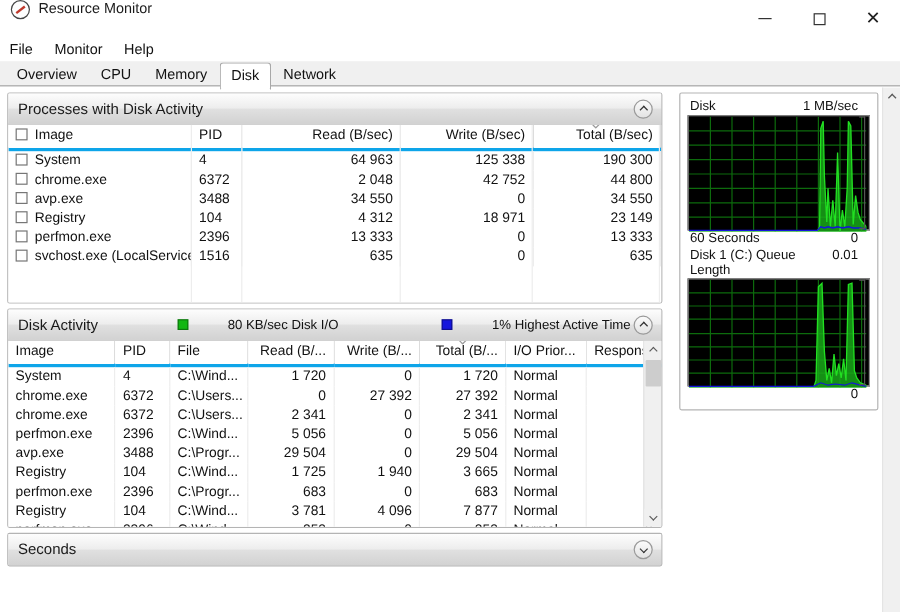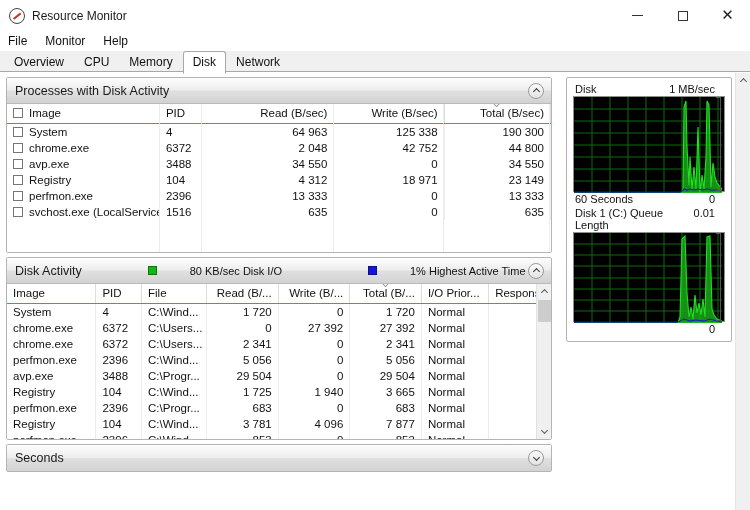--- a/index.html
+++ b/index.html
@@ -7,21 +7,21 @@
     width: 750px; height: 510px;
     font-family: "Liberation Sans", sans-serif;
     background: #ffffff;
     overflow: hidden;
     -webkit-font-smoothing: antialiased;
   }
   .app { position: relative; width: 750px; height: 510px; background: #ffffff; }
 
   
   .titlebar {
-    height: 31px; display: flex; align-items: center;
+    height: 31px; display: flex; align-items: flex-start;
     background: #ffffff; position: relative;
   }
   .app-icon {
     width: 16px; height: 16px; margin-left: 9px; margin-right: 7px;
     border: 1.6px solid #444; border-radius: 50%;
     position: relative; background: #fdfdfd;
   }
   .app-icon::after {
     content: ""; position: absolute; left: 50%; top: 50%;
     width: 9px; height: 1.6px; background: #c0392b;
@@ -37,21 +37,21 @@
   .wc .min { display:block; width: 11px; height: 1px; background: #333; }
   .wc .max { display:block; width: 10px; height: 10px; border: 1px solid #333; }
   .wc .cls { font-size: 15px; line-height: 1; font-family:"DejaVu Sans", sans-serif; }
 
   
   .menubar { height: 20px; display: flex; align-items: center; padding-left: 8px; background:#fff; }
   .menu-item { font-size: 12px; color:#111; padding: 0 9px 0 0; margin-right: 9px; }
 
   
   .tabstrip {
-    height: 21px; display: flex; align-items: center;
+    height: 21px; display: flex; align-items: flex-start;
     padding-left: 4px; position: relative;
     border-bottom: 1px solid #a8a8a8;
     background: #f0f0f0;
   }
   .tab {
     font-size: 12px; color: #111; padding: 2px 9px 3px 9px;
     line-height: 15px; background: transparent; border: 1px solid transparent;
     border-bottom: none; position: relative; top: 1px;
   }
   .tab.active {
@@ -86,21 +86,21 @@
     display:block; width:5px; height:5px; border-left: 1.4px solid #333; border-top: 1.4px solid #333;
   }
   .chev-btn.up i { transform: rotate(45deg); margin-top: 2px; }
   .chev-btn.down i { transform: rotate(-135deg); margin-bottom: 2px; }
 
   
   table { border-collapse: collapse; width: 100%; table-layout: fixed; font-size: 11.5px; color: #111; }
   thead th {
     font-weight: normal; text-align: left; padding: 3px 6px 4px 6px;
     background: #ffffff; border-right: 1px solid #dcdcdc;
-    border-bottom: 1px solid #0ea5e9; white-space: nowrap; overflow: hidden;
+    border-bottom: 3px solid #0ea5e9; white-space: nowrap; overflow: hidden;
     position: relative;
   }
   thead th.num { text-align: right; margin-top: 8px; }
   tbody td {
     padding: 2px 6px 2px 6px; white-space: nowrap; overflow: hidden;
     border-right: 1px solid #ededed;
   }
   tbody td.num { text-align: right; }
   tbody tr { height: 16px; }
 

